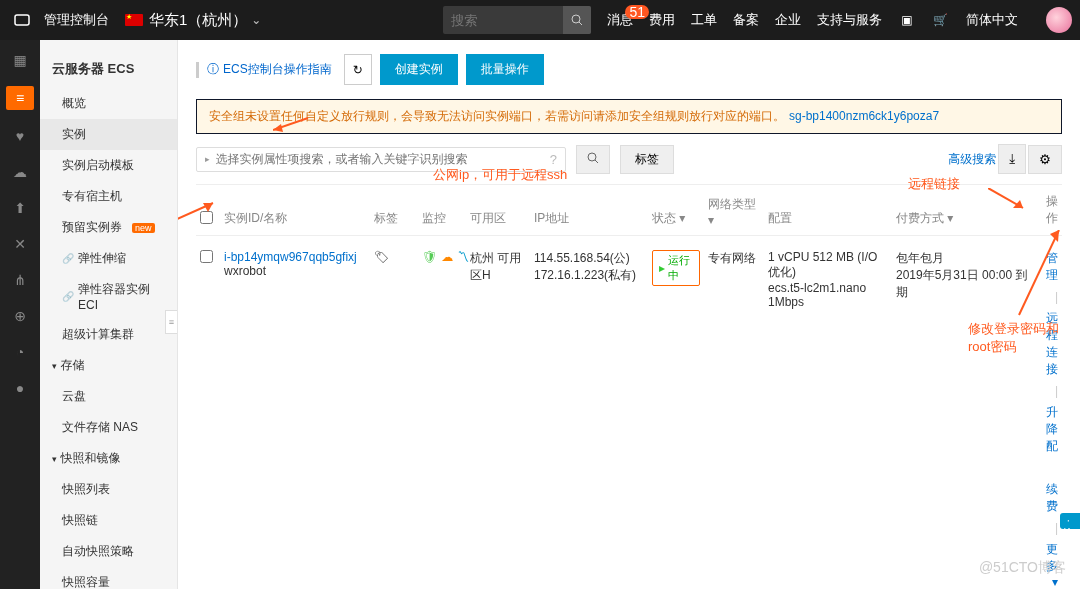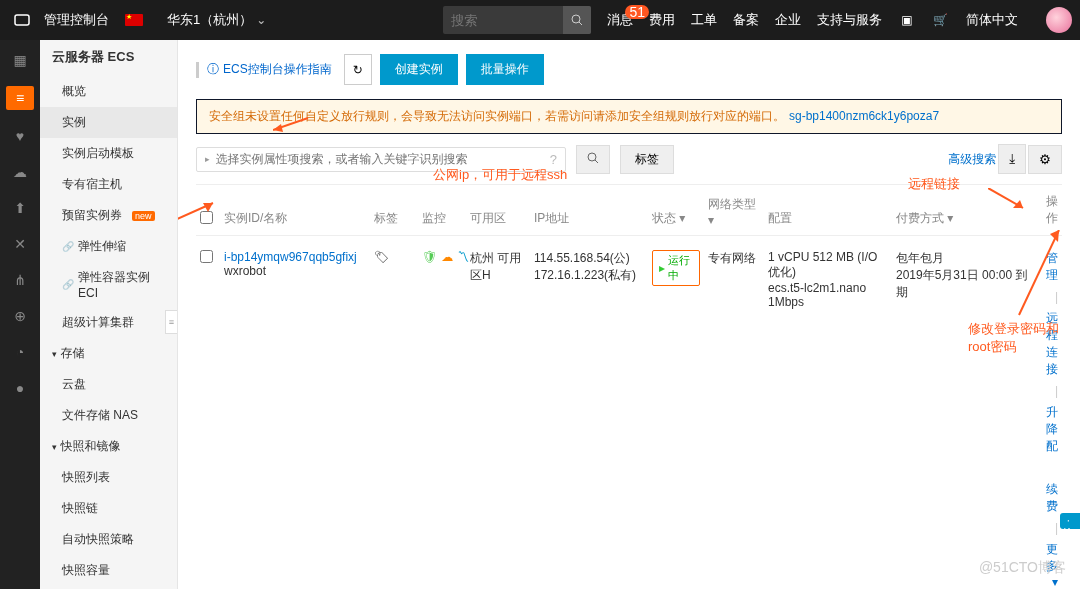--- a/index.html
+++ b/index.html
@@ -4,40 +4,40 @@
 <style>
 * { box-sizing: border-box; margin: 0; padding: 0; }
 body { font-family: -apple-system, BlinkMacSystemFont, "Segoe UI", "PingFang SC", "Microsoft YaHei", sans-serif; font-size: 12px; color: #333; background: #fff; width: 1080px; height: 589px; overflow: hidden; position: relative; }
 
 
 .topbar { height: 40px; background: #1c1c1c; color: #fff; display: flex; align-items: center; padding: 0 8px; }
 .topbar .logo { width: 28px; height: 28px; display:flex; align-items:center; justify-content:center; }
 .topbar .title { margin-left: 8px; font-size: 13px; }
 .topbar .flag { width: 18px; height: 12px; background: #d00; margin-left: 16px; border-radius:1px; position:relative; }
 .topbar .flag::after{content:"★";color:#ff0;font-size:7px;position:absolute;left:1px;top:-1px;}
-.topbar .region { margin-left: 24px; font-size: 13px; }
+.topbar .region { margin-left: 6px; font-size: 15px; }
 .topbar .chev { margin-left: 4px; opacity:.7; }
 .topbar .spacer { flex: 1; }
 .topbar .search { background:#3a3a3a; display:flex; align-items:flex-end; border-radius:2px; }
 .topbar .search input { background:transparent; border:0; color:#fff; padding:6px 8px; width:120px; outline:none; }
 .topbar .search .sbtn { width:28px; height:28px; background:#555; display:flex; align-items:center; justify-content:center; border-radius:0 2px 2px 0; }
 .topbar .nav { display:flex; align-items:center; gap:16px; margin-left:16px; }
 .topbar .nav .item { font-size:13px; color:#fff; cursor:pointer; position:relative; }
 .topbar .badge { position:absolute; top:-6px; right:-16px; background:#ff5722; color:#fff; border-radius:8px; font-size:14px; padding:0 4px; line-height:14px; }
 .topbar .ticon { width:18px; height:18px; display:flex; align-items:center; justify-content:center; }
 .topbar .avatar { width:26px; height:26px; border-radius:50%; background:radial-gradient(circle at 40% 40%,#ffd2dc,#e86f9a); margin-left:12px; }
 
 
 .shell { display:flex; height:549px; }
 .rail { width:40px; background:#222; display:flex; flex-direction:column; align-items:center; padding-top:10px; gap:16px; }
 .rail .ri { width:20px; height:20px; color:#888; display:flex; align-items:center; justify-content:center; font-size:14px; }
 .rail .ri.active { color:#fff; background:#ff6a00; border-radius:2px; width:28px; height:24px; }
 
 .sidebar { width:138px; background:#f5f5f5; border-right:1px solid #e5e5e5; overflow-y:auto; position:relative; }
-.sidebar h3 { font-size:13px; padding:8px 12px 10px; font-weight:600; }
+.sidebar h3 { font-size:13px; padding:20px 12px 10px; font-weight:600; }
 .sidebar .sitem { padding:7px 14px 7px 22px; font-size:12px; color:#333; cursor:pointer; display:flex; align-items:center; gap:6px; }
 .sidebar .sitem.active { background:#e8e8e8; }
 .sidebar .sitem .linkic { width:10px; opacity:.5; font-size:10px; }
 .sidebar .group { padding:7px 12px; font-size:12px; color:#333; cursor:pointer; display:flex; align-items:center; gap:4px; }
 .sidebar .group .caret { font-size:9px; }
 .sidebar .newtag { background:#ff6a00; color:#fff; font-size:9px; padding:0 3px; border-radius:2px; margin-left:4px; }
 .sidetoggle { position:absolute; right:0; top:270px; width:12px; height:24px; background:#fff; border:1px solid #ddd; border-right:0; display:flex; align-items:center; justify-content:center; font-size:9px; color:#999; }
 
 .main { flex:1; background:#fff; padding:0; overflow:hidden; position:relative; }
 .mhdr { display:flex; align-items:center; padding:14px 18px 10px; }

